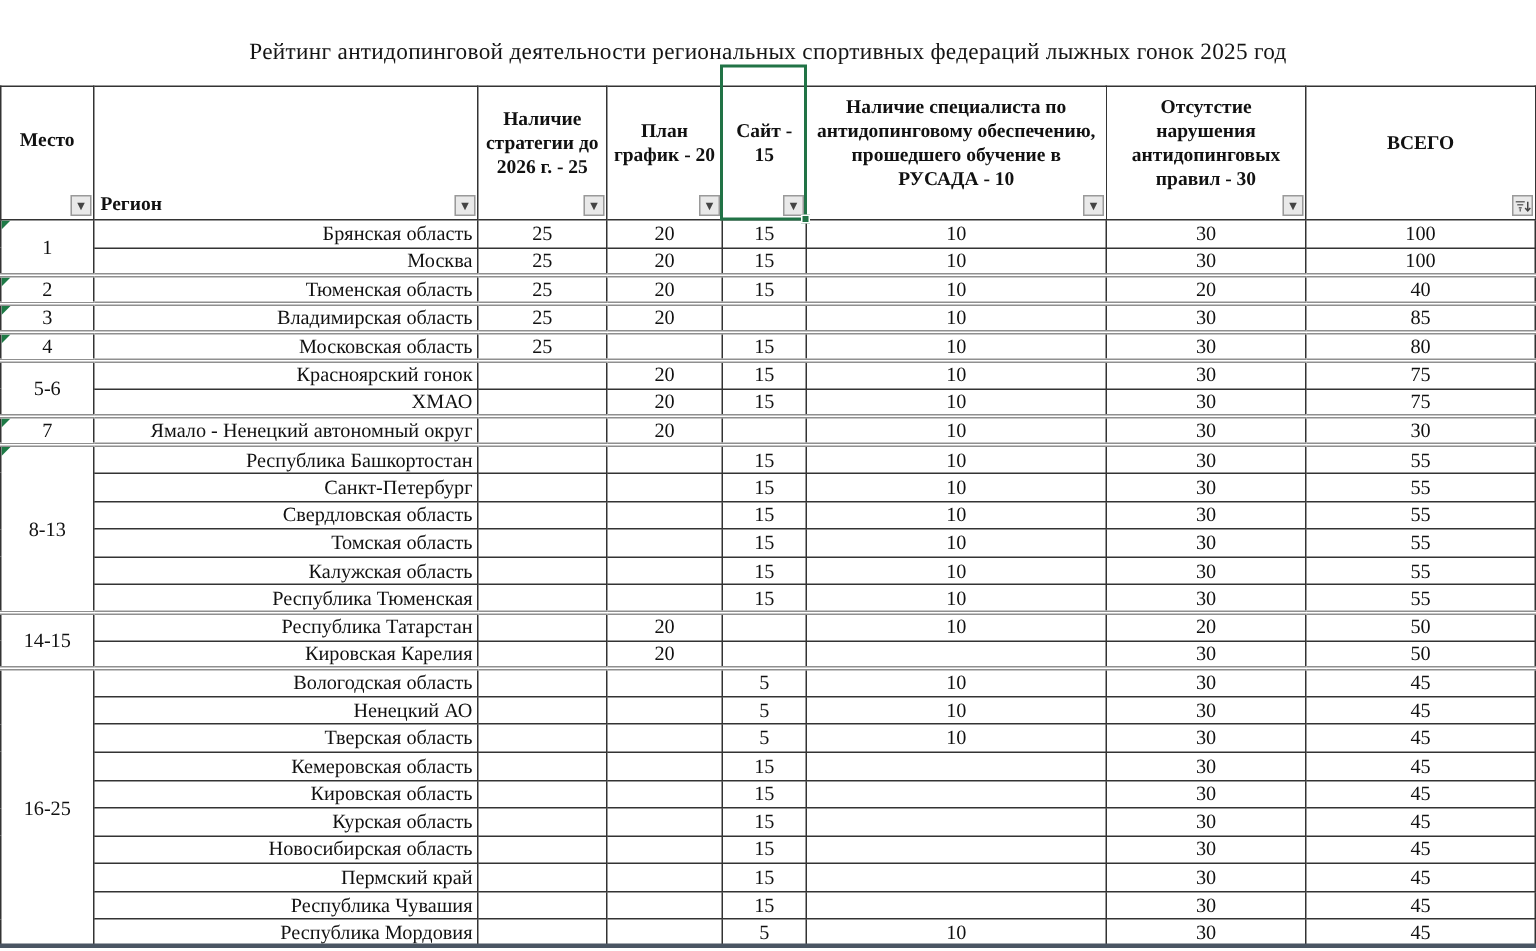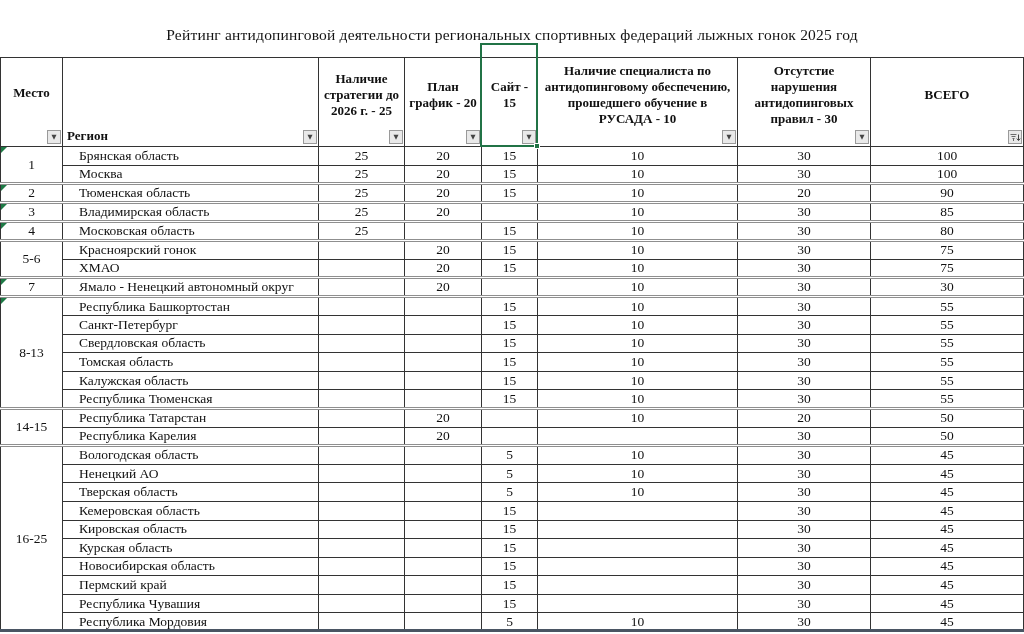--- a/index.html
+++ b/index.html
@@ -20,21 +20,21 @@
   th {
     height:89px; position:relative; font-weight:bold; font-size:13px;
     line-height:1.22; text-align:center; vertical-align:middle;
     padding:2px 3px 16px 3px; background:#fff;
   }
   th.region-h { vertical-align:bottom; text-align:left; padding:2px 16px 2px 4px; }
   th.place-h  { padding-bottom:20px; }
   td { height:17.6px; font-size:13.5px; padding:0 3px; background:#fff; }
   tr.data-row { height:18.6px; }
   td.place  { text-align:center; position:relative; vertical-align:middle; }
-  td.region { text-align:left; padding-left:16px; white-space:nowrap;margin-left:32px; }
+  td.region { text-align:right; padding-left:16px; white-space:nowrap;margin-left:32px; }
   td.num    { text-align:center; }
   .group-top { border-top:3px double #8f8f8f; }
   .err-tri {
     position:absolute; top:0; left:0; width:0; height:0;
     border-top:6px solid #1e7a46; border-right:6px solid transparent;
   }
   .filter-btn {
     position:absolute; right:1px; bottom:2px; width:14px; height:14px;
     background:#e9e9e9; border:1px solid #9a9a9a;
     font-family:"DejaVu Sans", sans-serif; font-size:6.5px; font-weight:normal;
@@ -137,21 +137,21 @@
         <td class="num">100</td>
       </tr>
       <tr class="data-row">
         <td class="place group-top" rowspan="1"><span class="err-tri"></span>2</td>
         <td class="region group-top">Тюменская область</td>
         <td class="num group-top">25</td>
         <td class="num group-top">20</td>
         <td class="num group-top">15</td>
         <td class="num group-top">10</td>
         <td class="num group-top">20</td>
-        <td class="num group-top">90</td>
+        <td class="num group-top">40</td>
       </tr>
       <tr class="data-row">
         <td class="place group-top" rowspan="1"><span class="err-tri"></span>3</td>
         <td class="region group-top">Владимирская область</td>
         <td class="num group-top">25</td>
         <td class="num group-top">20</td>
         <td class="num group-top"></td>
         <td class="num group-top">10</td>
         <td class="num group-top">30</td>
         <td class="num group-top">85</td>
@@ -254,21 +254,21 @@
         <td class="place group-top" rowspan="2">14-15</td>
         <td class="region group-top">Республика Татарстан</td>
         <td class="num group-top"></td>
         <td class="num group-top">20</td>
         <td class="num group-top"></td>
         <td class="num group-top">10</td>
         <td class="num group-top">20</td>
         <td class="num group-top">50</td>
       </tr>
       <tr class="data-row">
-        <td class="region">Республика Карелия</td>
+        <td class="region">Кировская Карелия</td>
         <td class="num"></td>
         <td class="num">20</td>
         <td class="num"></td>
         <td class="num"></td>
         <td class="num">30</td>
         <td class="num">50</td>
       </tr>
       <tr class="data-row">
         <td class="place group-top" rowspan="10">16-25</td>
         <td class="region group-top">Вологодская область</td>

